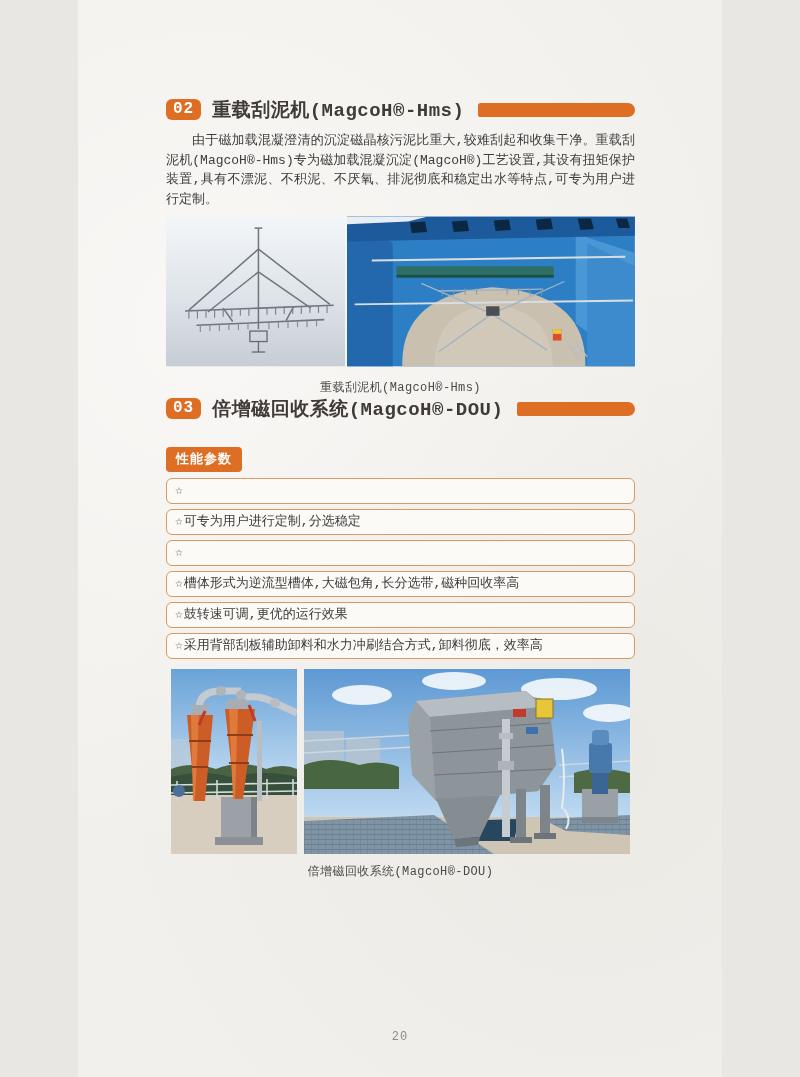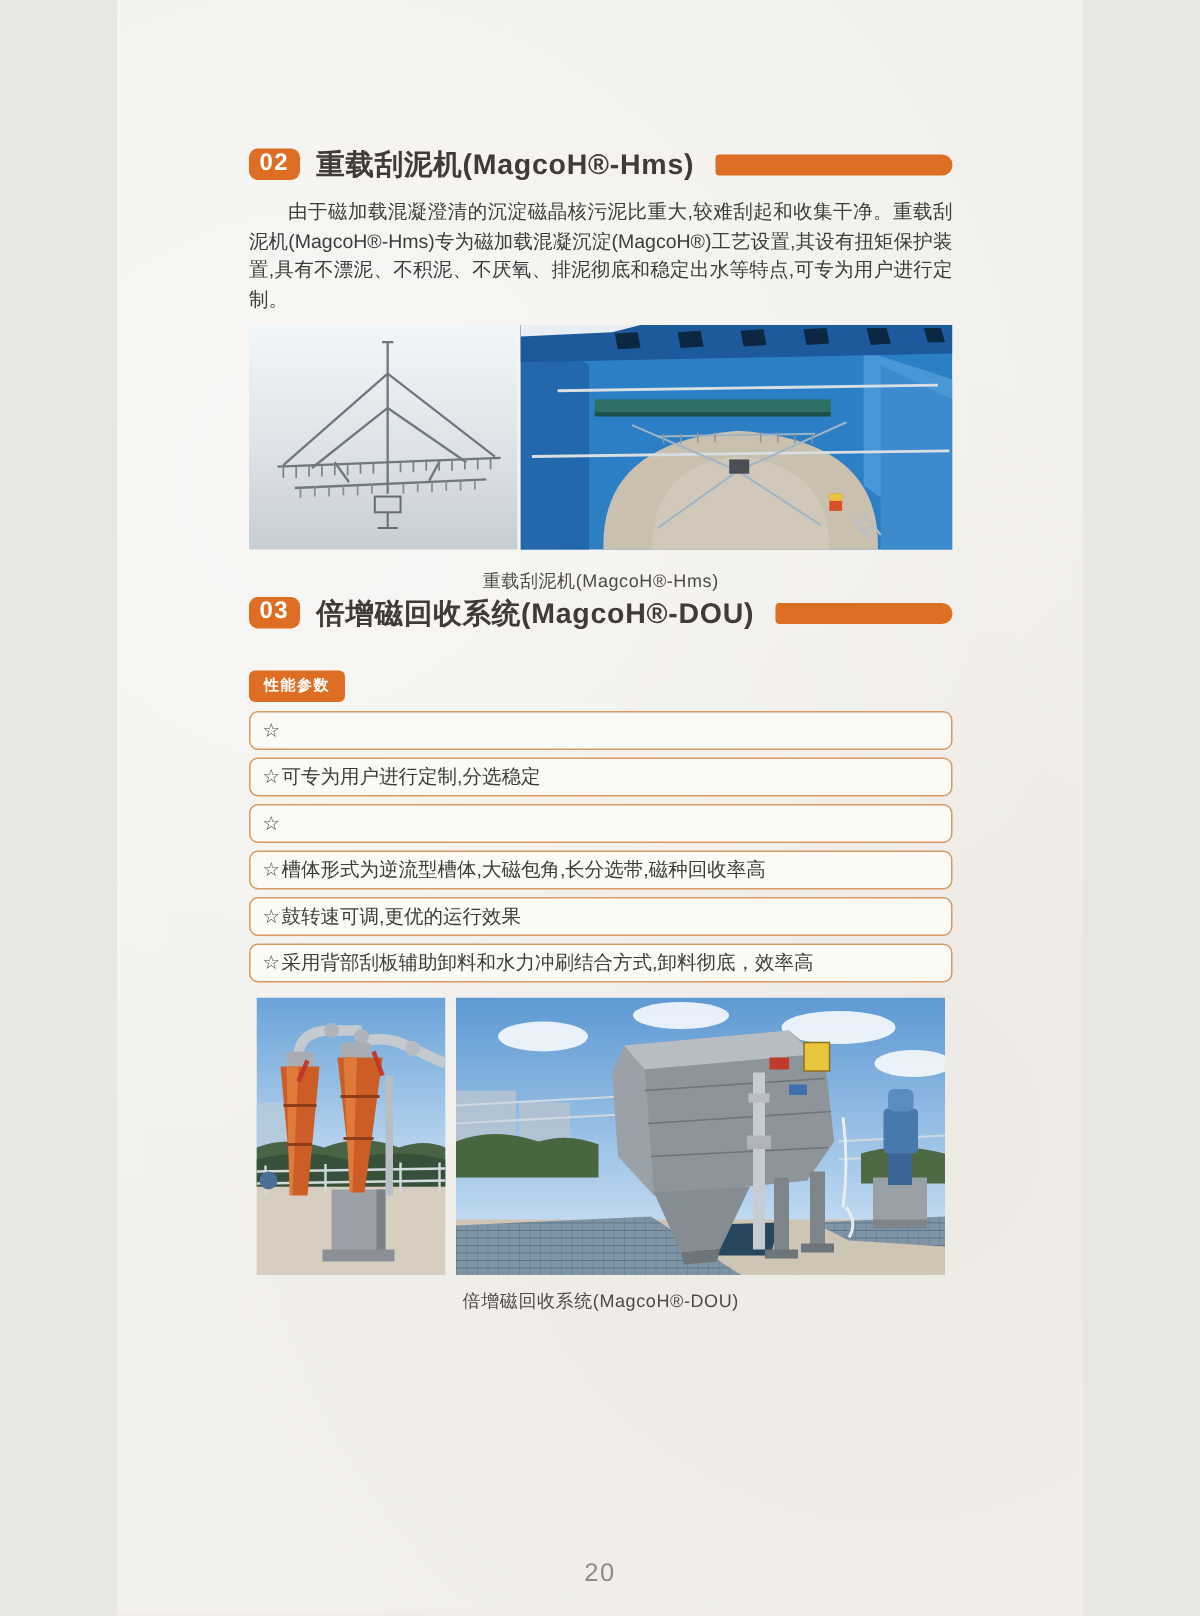--- a/index.html
+++ b/index.html
@@ -5,21 +5,21 @@
   * { margin:0; padding:0; box-sizing:border-box; }
   html,body { background:#e9e7e3; }
   .page {
     position:relative;
     width:644px; height:1077px;
     margin:0 auto;
     background:#f2f0ec;
     background-image:
       radial-gradient(circle at 20% 30%, rgba(255,255,255,.5), rgba(255,255,255,0) 60%),
       radial-gradient(circle at 80% 70%, rgba(225,222,216,.35), rgba(255,255,255,0) 55%);
-    font-family:Liberation Sans, sans-serif;
+    font-family:Liberation Mono, monospace;
     color:#3c3a38;
     overflow:hidden;
     padding-top:97px;
   }
   .content { margin:0 87px 0 88px; }
 
   
   .section-header { display:flex; align-items:center; height:25px; }
   .num-badge {
     background:#dd6e23; color:#fff;
@@ -48,39 +48,39 @@
   .caption {
     text-align:center; margin-top:9px;
     font-size:12px; color:#4c4a48; letter-spacing:.4px;
   }
 
   .section-03 { }
 
   .params-badge {
     display:inline-block; margin-top:26px;
     background:#dd6e23; color:#fff;
-    font-size:10px; font-weight:bold;
+    font-size:13px; font-weight:bold;
     padding:3px 10px 4px; border-radius:4px;
     letter-spacing:1px;
   }
   .bullets { margin-top:6px; }
   .bullet-box {
     border:1px solid #d79a62; border-radius:6px;
     background:#fbfaf6;
     padding:3px 8px 4px;
     font-size:13px; line-height:17px; color:#3c3c3c;
     margin-bottom:5px;
     display:flex; align-items:center;
   }
   .bullet-box .star { margin-right:1px; color:#4a4845; }
 
   .figure-row-2 { gap:7px; margin-top:10px; }
   .page-footer {
-    position:absolute; left:0; right:0; bottom:18px;
-    text-align:center; font-size:17px; color:#8e8c89; letter-spacing:1px;
+    position:absolute; left:0; right:0; bottom:33px;
+    text-align:center; font-size:12px; color:#8e8c89; letter-spacing:1px;
   }
 </style>
 </head>
 <body>
 
 <div class="page">
   <div class="content">
 
     <div class="section-02">
       <div class="section-header">

